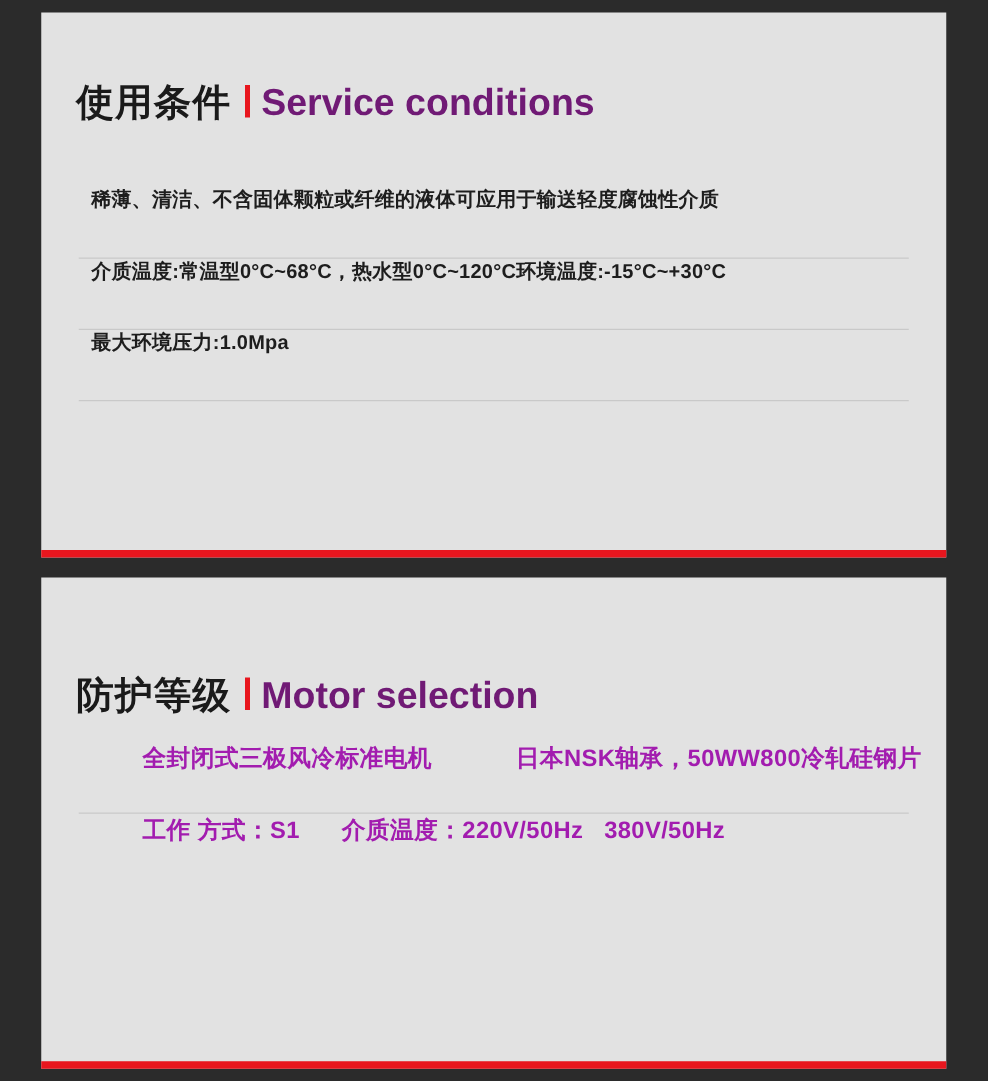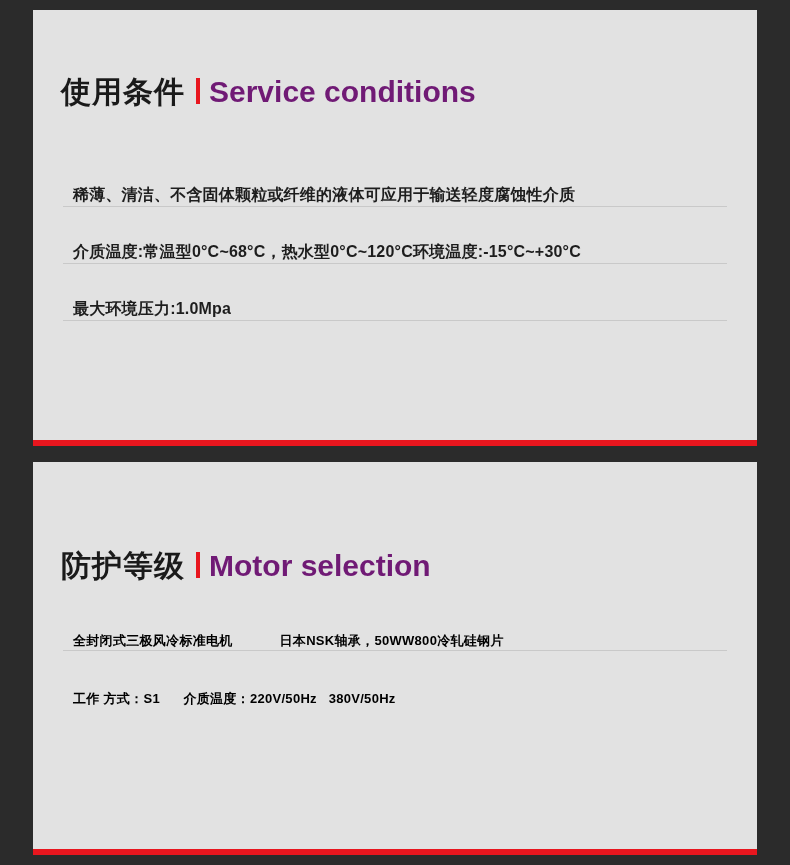--- a/index.html
+++ b/index.html
@@ -34,21 +34,20 @@
     position: relative;
     height: 100%;
     box-sizing: border-box;
   }
 
   .heading {
     position: absolute;
     display: flex;
     align-items: baseline;
     white-space: nowrap;
-    margin-top: 10px;
   }
   .heading-1 { left: 28px; top: 52px; }
 
   .heading-cn {
     font-size: 30px;
     font-weight: bold;
     color: #1a1a1a;
     letter-spacing: 1px;
     font-family: "Liberation Sans", sans-serif;
   }
@@ -73,39 +72,40 @@
     position: absolute;
     left: 30px;
     width: 664px;
   }
   .rows-1 { top: 140px; }
 
   .row {
     border-bottom: 1px solid #c9c9c9;
     box-sizing: border-box;
     display: flex;
-    align-items: flex-end;
+    align-items: flex-start;
     padding-left: 10px;
   }
   .row-h1 { height: 57px; }
   .row-last { border-bottom: none; }
 
   .row-text {
     font-size: 16px;
     color: #1d1d1d;
     font-weight: bold;
     letter-spacing: 0.2px;
     font-family: "Liberation Sans", sans-serif;
   }
   .row-text-2 {
-    font-size: 13px;
-    color: #000000;
+    font-size: 19px;
+    color: #a21caf;
     font-weight: bold;
     letter-spacing: 0.3px;
     font-family: "Liberation Sans", sans-serif;
+    margin-left: 41px;
   }
 
   .redbar {
     position: absolute;
     left: 0;
     width: 100%;
     height: 6px;
     background: #e8161e;
   }
   .redbar-1 { bottom: 0; }

